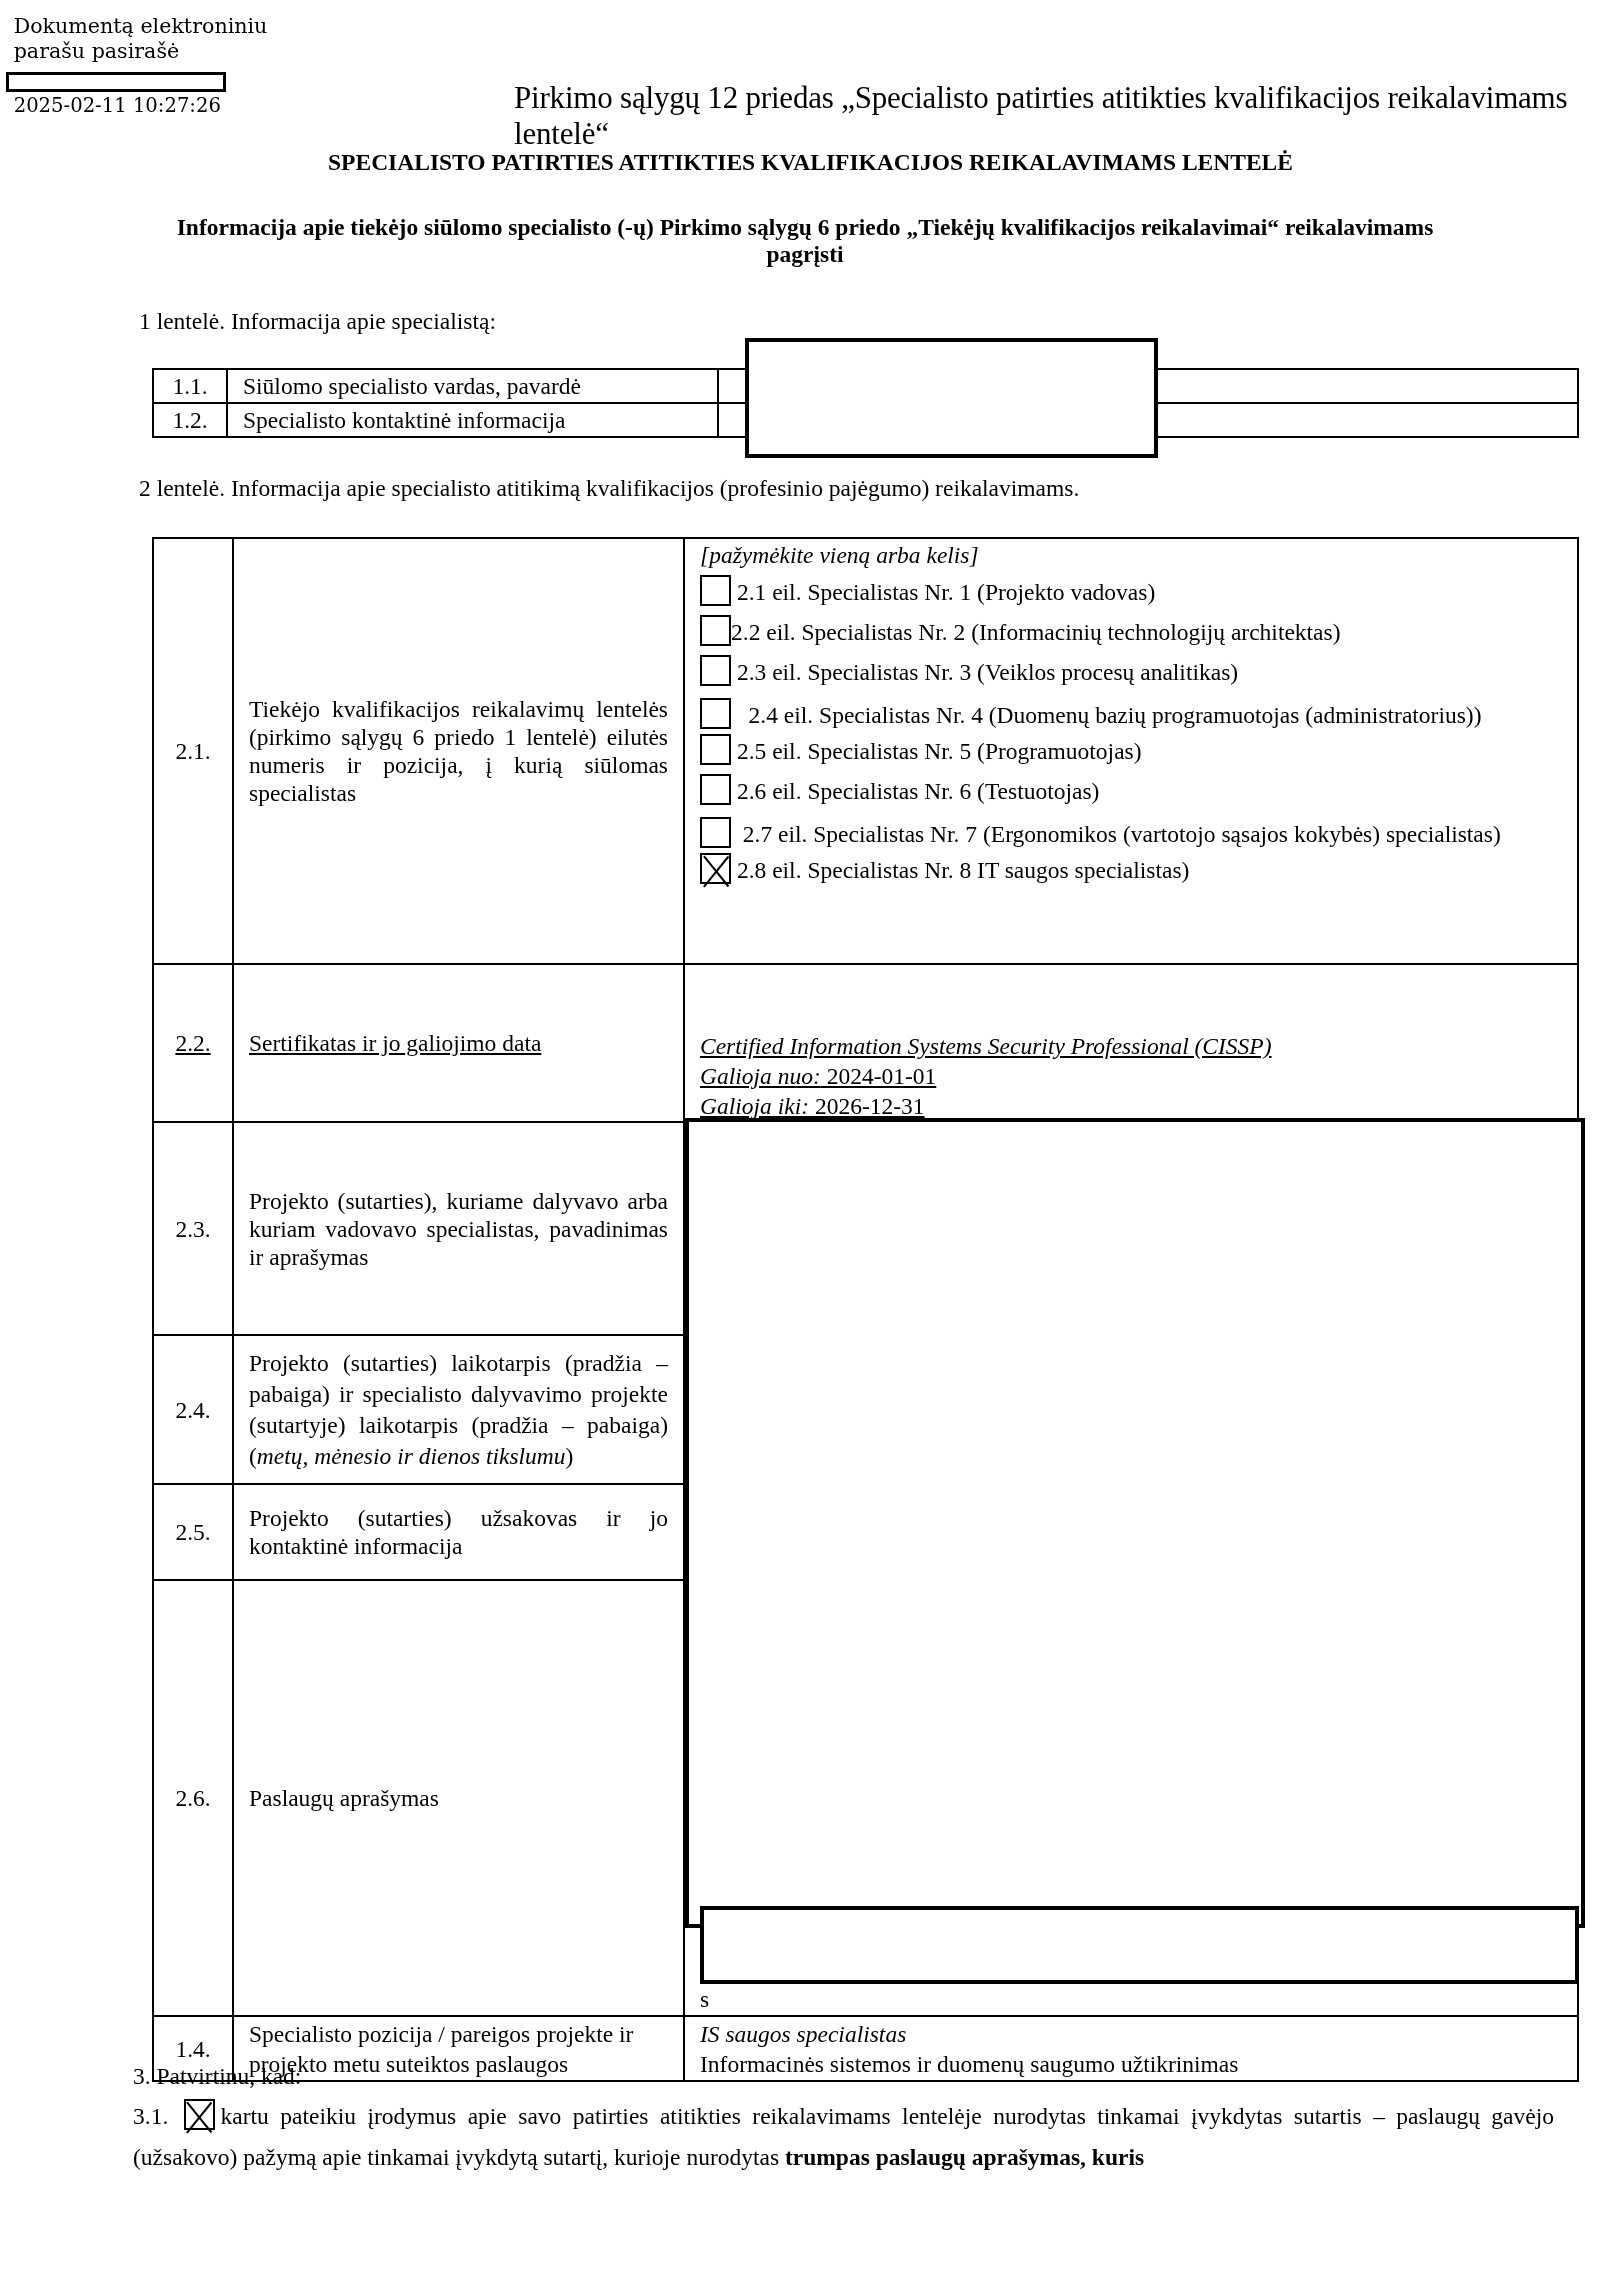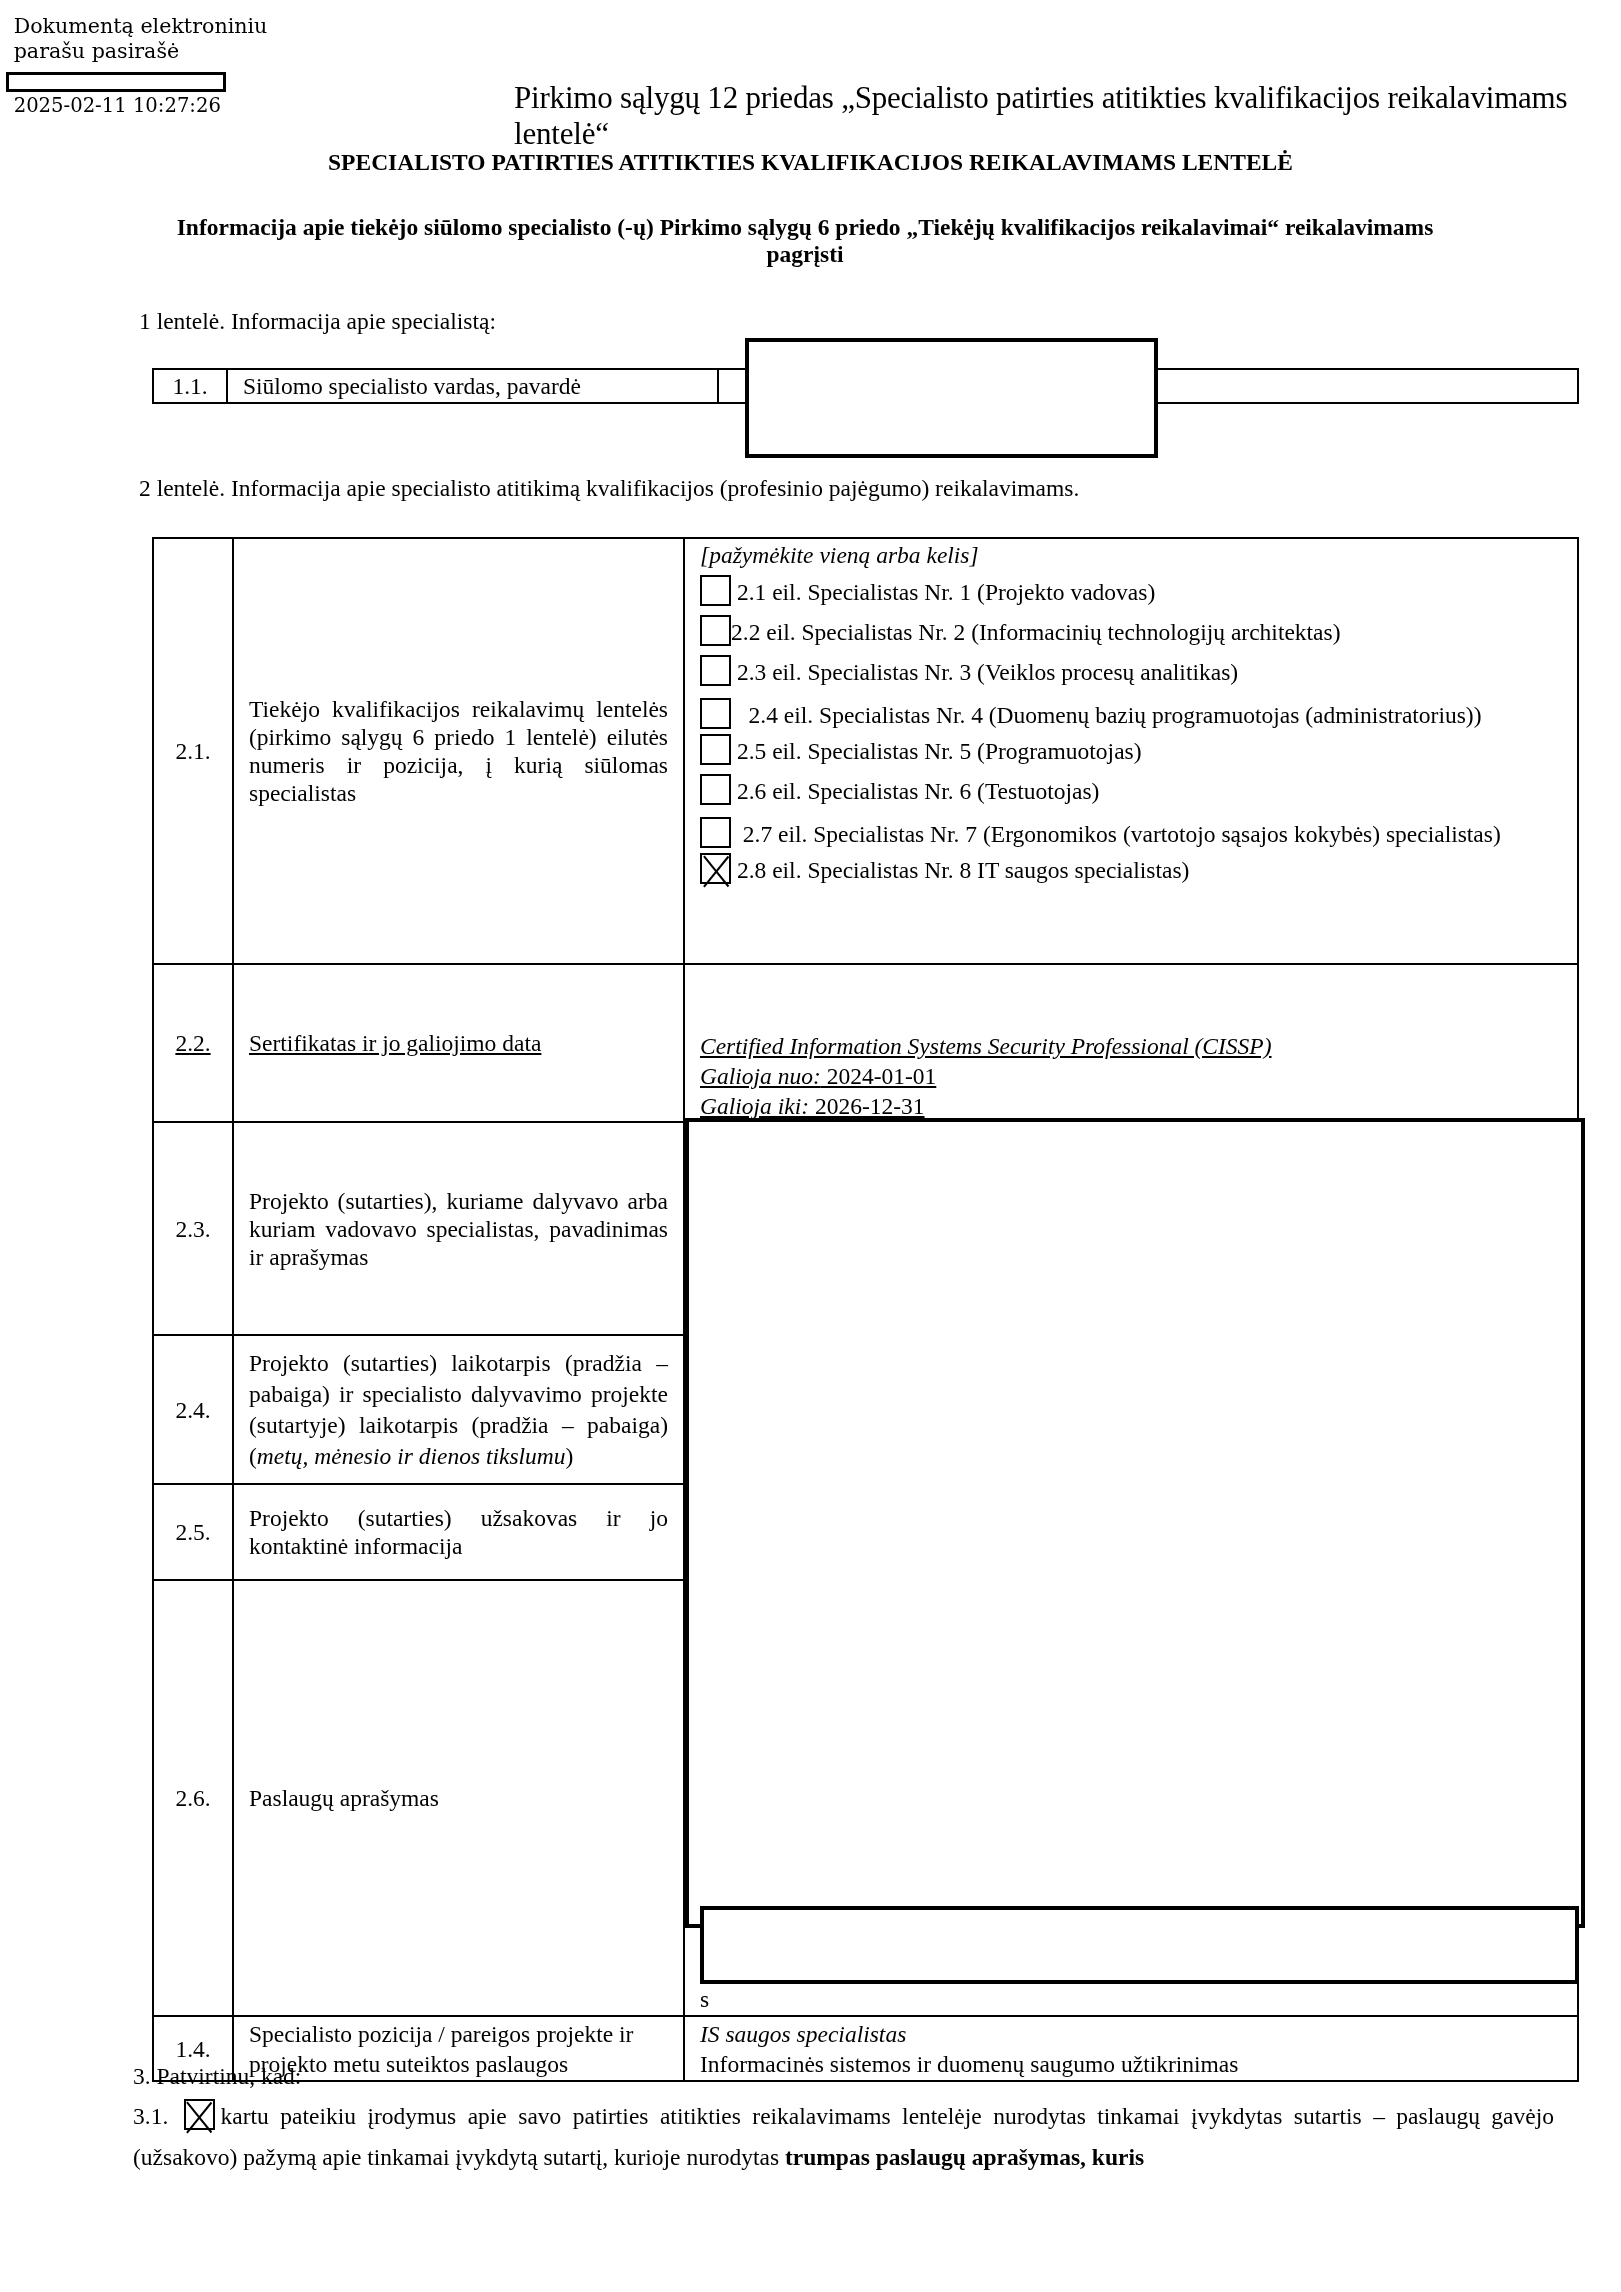--- a/index.html
+++ b/index.html
@@ -41,20 +41,25 @@
 <div class="abs annex">Pirkimo sąlygų 12 priedas „Specialisto patirties atitikties kvalifikacijos reikalavimams lentelė“</div>
 <div class="abs title">SPECIALISTO PATIRTIES ATITIKTIES KVALIFIKACIJOS REIKALAVIMAMS LENTELĖ</div>
 <div class="abs subtitle">Informacija apie tiekėjo siūlomo specialisto (-ų) Pirkimo sąlygų 6 priedo „Tiekėjų kvalifikacijos reikalavimai“ reikalavimams pagrįsti</div>
 
 <div class="abs caption" style="left:139px; top:308px;">1 lentelė. Informacija apie specialistą:</div>
 <table class="t1" style="left:152px; top:368px; width:1427px;">
   <tbody>
       <tr>
     <td class="num" style="width:72px;">1.1.</td>
     <td style="width:459px;">Siūlomo specialisto vardas, pavardė</td>
+    <td></td>
+  </tr>
+  <tr>
+    <td class="num">1.2.</td>
+    <td>Specialisto kontaktinė informacija</td>
     <td></td>
   </tr>
 </tbody>
   </table>
 <div class="redact" style="left:745px; top:338px; width:413px; height:120px;"></div>
 
 <div class="abs caption" style="left:139px; top:475px;">2 lentelė. Informacija apie specialisto atitikimą kvalifikacijos (profesinio pajėgumo) reikalavimams.</div>
 
 <table style="left:152px; top:537px; width:1427px;">
   <colgroup>

